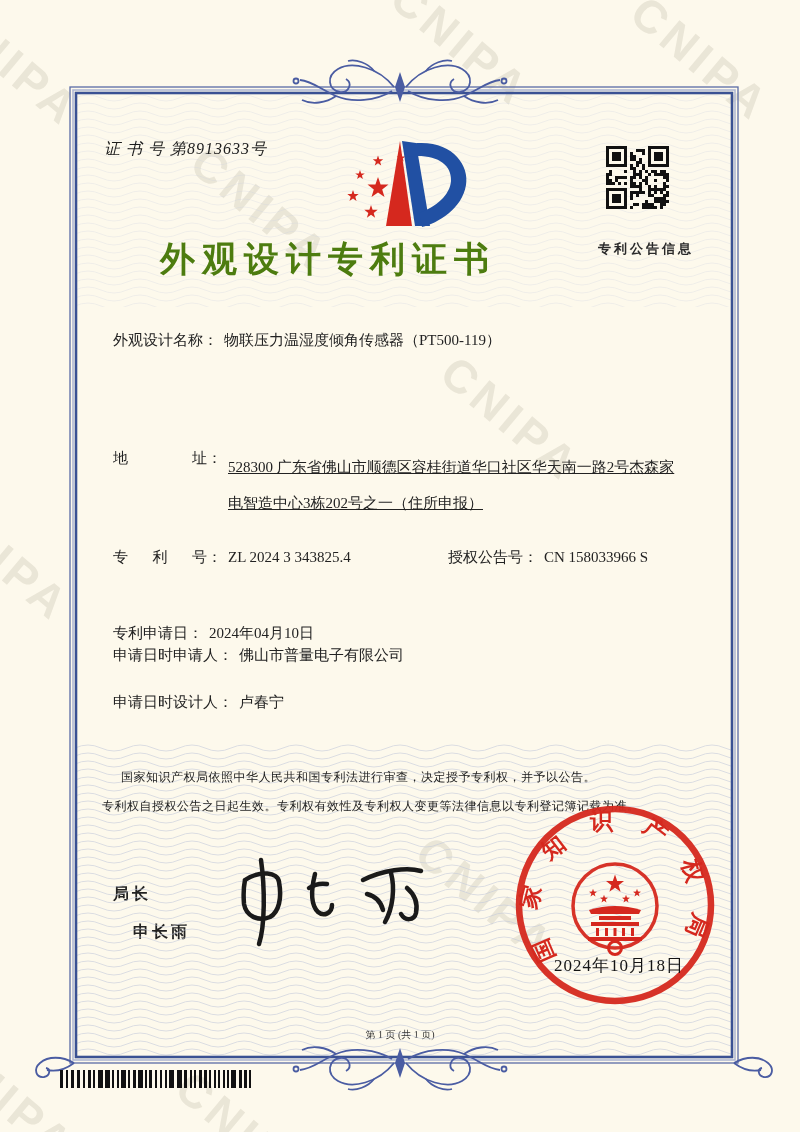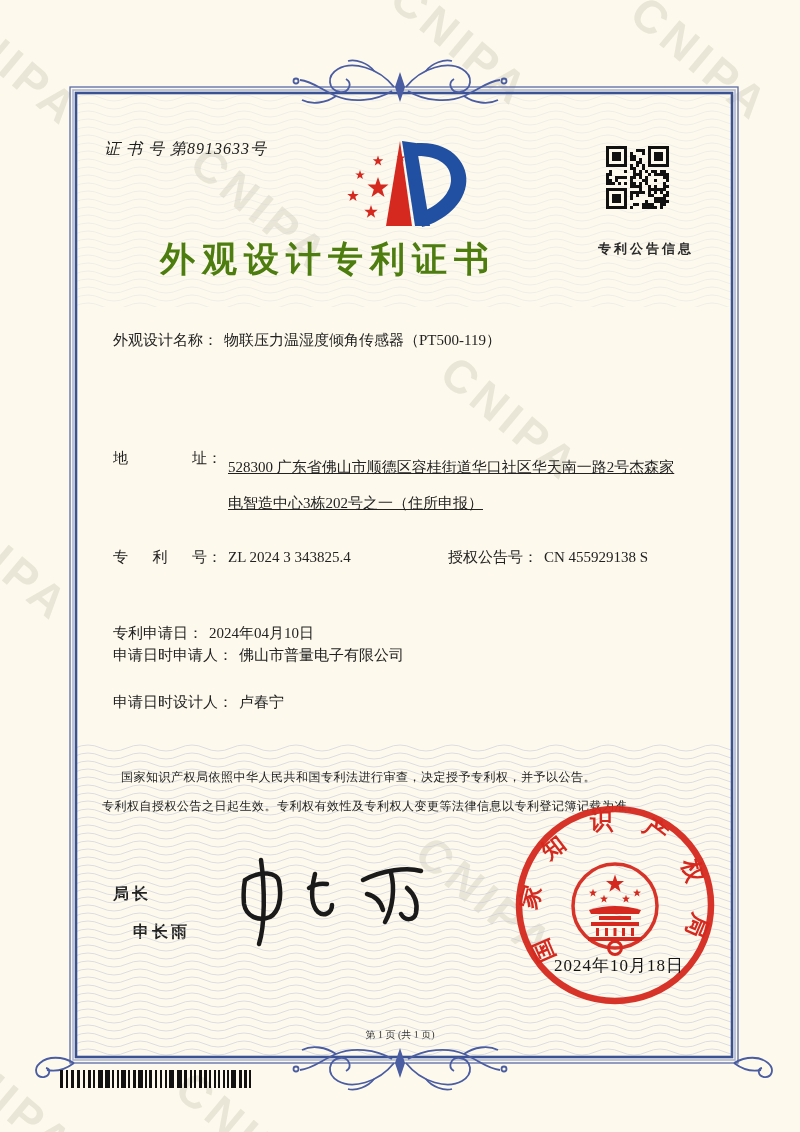--- a/index.html
+++ b/index.html
@@ -314,21 +314,21 @@
 
 
   <div class="row" style="top:449px" id="row-address">
     <span class="lbl-j">地址</span><span>：</span><span class="val">528300 广东省佛山市顺德区容桂街道华口社区华天南一路2号杰森家电智造中心3栋202号之一（住所申报）</span>
   </div>
 
 
   <div class="row" style="top:548px" id="row-patent-no">
     <span class="lbl-j">专利号</span><span>：</span><span class="val">ZL 2024 3 343825.4</span>
     <span class="rcol">
-      <span class="lbl">授权公告号</span><span>：</span><span class="val">CN 455929138 S</span>
+      <span class="lbl">授权公告号</span><span>：</span><span class="val">CN 158033966 S</span>
     </span>
   </div>
 
   <div class="row" style="top:624px" id="row-filing-date">
     <span class="lbl">专利申请日</span><span>：</span><span class="val">2024年04月10日</span>
   </div>
 
   <div class="row" style="top:693px" id="row-designer-filing">
     <span class="lbl">申请日时设计人</span><span>：</span><span class="val">卢春宁</span>
   </div>

